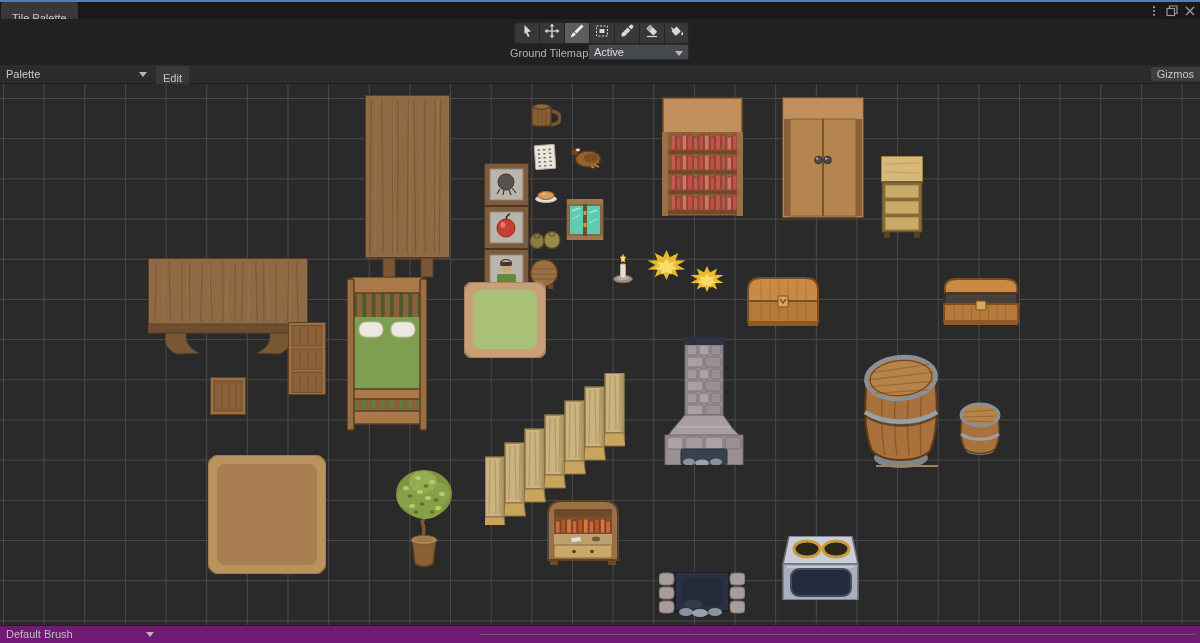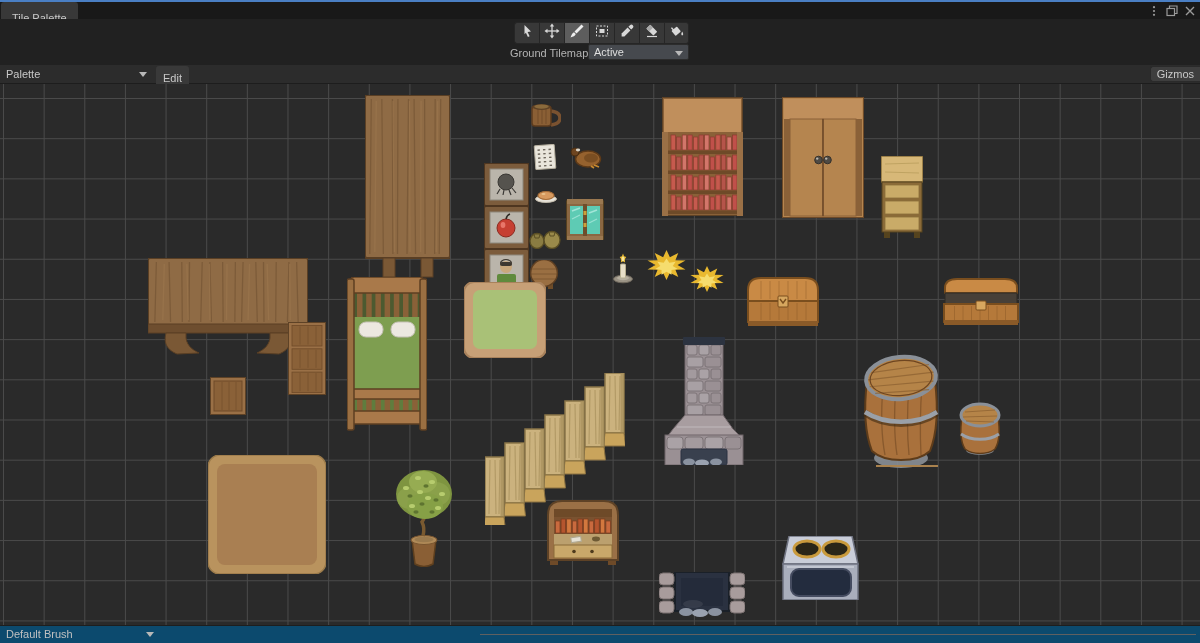--- a/index.html
+++ b/index.html
@@ -34,21 +34,21 @@
             border-radius:3px;color:#c9c9c9;font-size:11px;line-height:16px;}
   .gizmos-btn{position:absolute;right:0;top:1px;height:16px;padding:0 6px;background:#3e3e3e;
               border:1px solid #2a2a2a;border-radius:3px 0 0 3px;border-right:none;
               color:#c9c9c9;font-size:11px;line-height:15px;box-sizing:border-box;}
   .canvas{position:absolute;top:84px;left:0;width:1200px;height:541px;background:#2a2a2a;
           background-image:linear-gradient(to right,#4a4a4a 1px,transparent 1px),
                            linear-gradient(to bottom,#4a4a4a 1px,transparent 1px);
           background-size:40.65px 40.2px;background-position:3px 14px;overflow:hidden;}
   .sprite{position:absolute;}
   .sprite svg{display:block;}
-  .bottom-bar{position:absolute;top:625px;left:0;width:100%;height:18px;background:#0c4a6e;
+  .bottom-bar{position:absolute;top:625px;left:0;width:100%;height:18px;background:#701a75;
               border-top:1px solid #1e1e1e;box-sizing:border-box;}
   .brush-dd{position:absolute;left:0;top:0;width:160px;height:18px;color:#c0c0c0;font-size:11px;
             line-height:17px;padding-left:6px;box-sizing:border-box;}
   .brush-dd .dd-arrow{position:absolute;right:6px;top:6px;}
   .divider{position:absolute;left:480px;right:4px;top:8px;height:1px;background:#606060;}
 </style>
 </head>
 <body>
 
 <div class="app">

